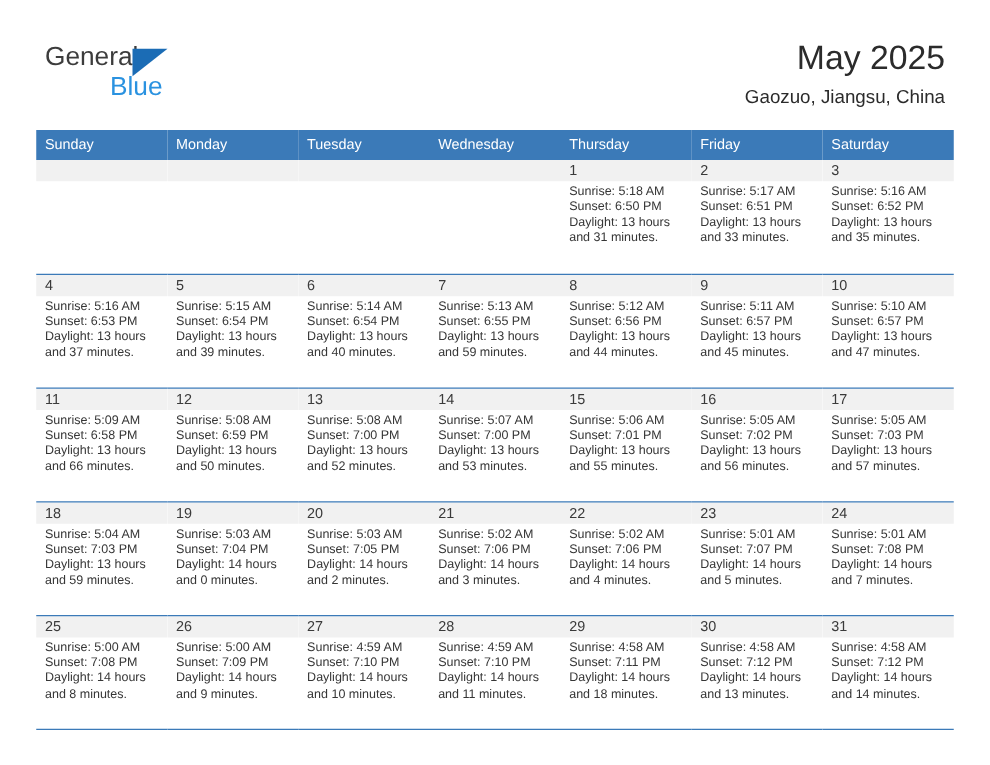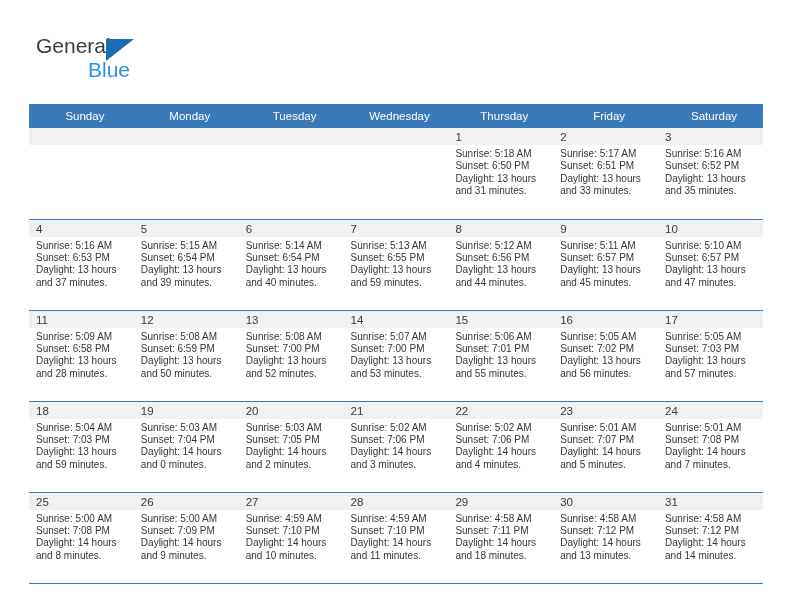--- a/index.html
+++ b/index.html
@@ -85,21 +85,21 @@
     top: 104px;
     width: 734px;
     border-collapse: collapse;
     table-layout: fixed;
   }
   .calendar th {
     background: #3b7ab8;
     color: #ffffff;
     font-size: 11.5px;
     font-weight: normal;
-    text-align: center;
+    text-align: left;
     padding: 6px 0 6px 7px;
     height: 22px;
     border: none;
   }
   .calendar td {
     width: 104.85px;
     height: 91px;
     vertical-align: top;
     padding: 0;
     border: none;
@@ -133,20 +133,22 @@
 
   <div class="header">
 
     <div class="logo">
       <span class="logo-general">General</span>
       <span class="logo-tri"></span>
       <span class="logo-blue">Blue</span>
     </div>
 
     <div class="title-block">
+      <h1 class="month-title">May 2025</h1>
+      <p class="location">Gaozuo, Jiangsu, China</p>
     </div>
 
   </div>
 
   <table class="calendar">
     <thead>
       <tr>
         <th>Sunday</th>
         <th>Monday</th>
         <th>Tuesday</th>
@@ -263,21 +265,21 @@
             </div>
           </td>
         </tr>
         <tr>
           <td>
             <div class="daynum-band">11</div>
             <div class="cell-body">
               <div>Sunrise: 5:09 AM</div>
               <div>Sunset: 6:58 PM</div>
               <div>Daylight: 13 hours</div>
-              <div>and 28 minutes.</div>
+              <div>and 66 minutes.</div>
             </div>
           </td>
           <td>
             <div class="daynum-band">12</div>
             <div class="cell-body">
               <div>Sunrise: 5:08 AM</div>
               <div>Sunset: 6:59 PM</div>
               <div>Daylight: 13 hours</div>
               <div>and 50 minutes.</div>
             </div>

